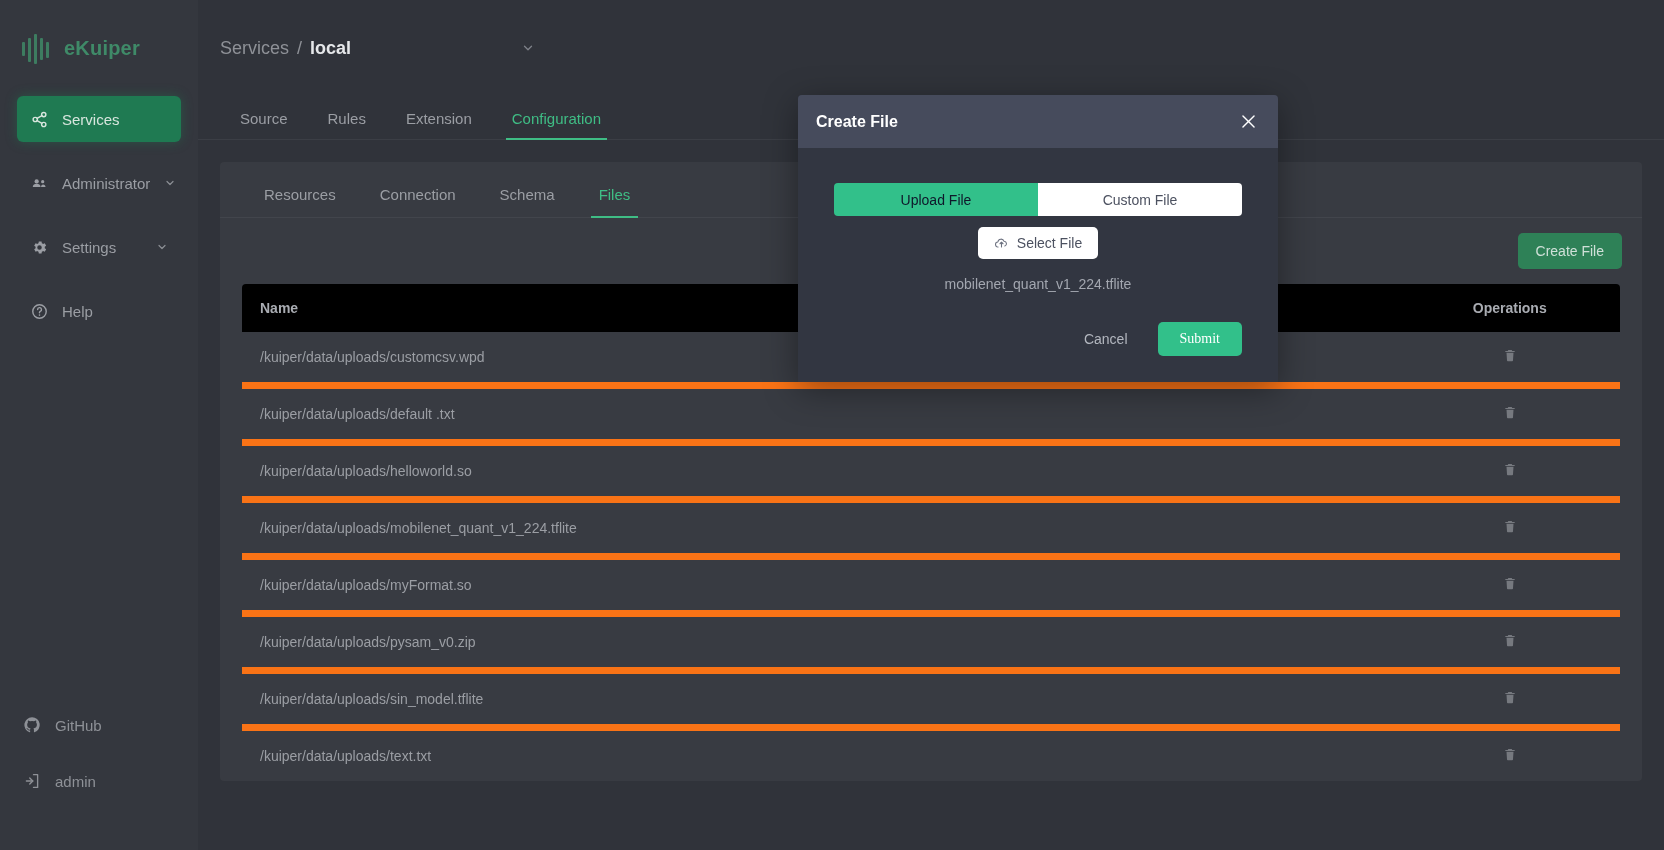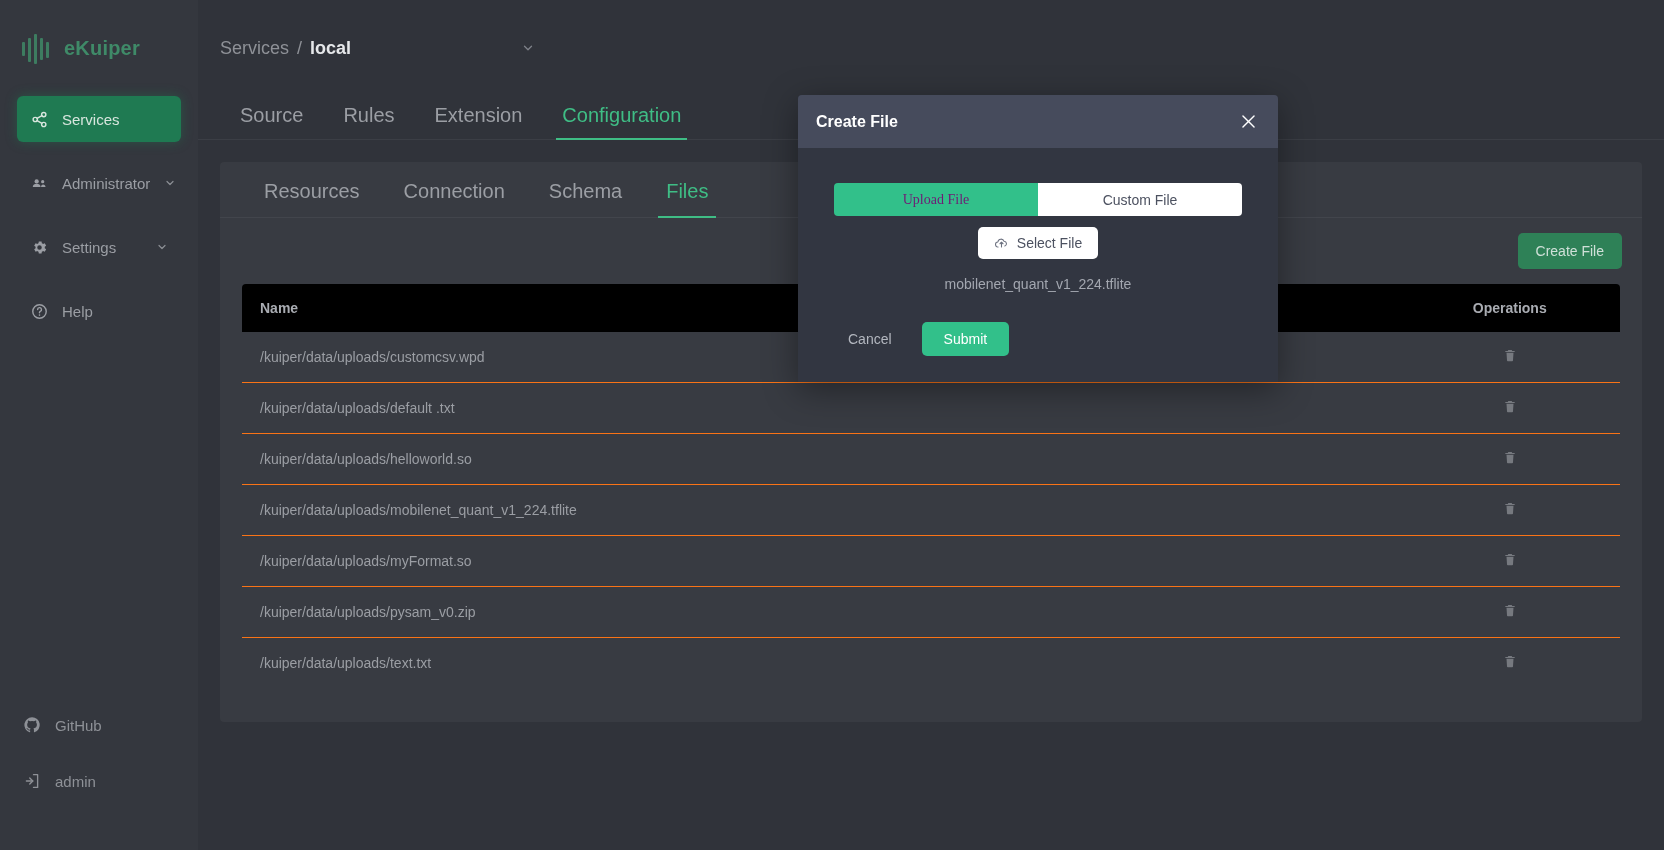--- a/index.html
+++ b/index.html
@@ -66,21 +66,21 @@
   .crumb-chev { margin-left: 170px; color: #7e8289; display: flex; }
 
   .tabs-top {
     display: flex; align-items: flex-end;
     padding-left: 22px; gap: 0;
     border-bottom: 1px solid #3b3e45;
     height: 44px;
     position: relative;
   }
   .tab {
-    color: #9b9ea4; font-size: 20px;
+    color: #9b9ea4; font-size: 15px;
     padding: 0 20px 12px; cursor: pointer;
     position: relative; white-space: nowrap;
   }
   .tab.active { color: #3fbd85; }
   .tab.active::after {
     content: ""; position: absolute; left: 14px; right: 14px; bottom: -1px;
     height: 2px; background: #3fbd85;
   }
 
   .panel {
@@ -113,21 +113,21 @@
   table.files thead th {
     background: #000000;
     color: #a9acb2; font-size: 14px; font-weight: bold;
     text-align: left; padding: 16px 18px; height: 48px;
   }
   table.files thead th:first-child { border-radius: 4px 0 0 0; }
   table.files thead th.ops { text-align: center; border-radius: 0 4px 0 0; font-weight: bold; }
   table.files tbody td {
     color: #9b9ea4; font-size: 14px;
     padding: 16px 18px; height: 45px;
-    border-bottom: 1px solid #f97316;
+    border-bottom: 7px solid #f97316;
   }
   table.files tbody tr:last-child td { border-bottom: none; }
   table.files tbody td.ops { text-align: center; }
   .trash { display: inline-flex; cursor: pointer; opacity: .75; }
   .col-name { width: 62%; }
   .col-mid  { width: 22%; }
   .col-ops  { width: 16%; }
 
   
   .modal {
@@ -149,44 +149,44 @@
   .modal-close { margin-left: auto; cursor: pointer; display: flex; padding: 4px; }
   .modal-body { padding: 35px 36px 26px; }
 
   .seg { display: flex; width: 100%; border-radius: 4px; overflow: hidden; }
   .seg-btn {
     flex: 1; height: 33px;
     display: flex; align-items: center; justify-content: center;
     font-size: 14px; cursor: pointer; font-family: inherit;
     border: none;
   }
-  .seg-btn.on  { background: #32c08a; color: #701a75; font-family: Liberation Serif, serif; }
+  .seg-btn.on  { background: #32c08a; color: #0f172a; }
   .seg-btn.off { background: #ffffff; color: #4c5160; }
 
   .select-wrap { display: flex; justify-content: center; margin-top: 11px; }
   .btn-select {
     background: #ffffff; color: #4c5160;
     border: none; border-radius: 5px;
     font-size: 14px; font-family: inherit;
     padding: 8px 16px; cursor: pointer;
     display: inline-flex; align-items: center; gap: 8px;
   }
   .filename { text-align: center; color: #a3a7b0; font-size: 14px; margin-top: 17px; }
 
   .modal-actions {
-    display: flex; align-items: center; justify-content: flex-start;
+    display: flex; align-items: center; justify-content: flex-end;
     gap: 16px; margin-top: 30px;
   }
   .btn-cancel {
     background: transparent; border: none; color: #b3b7bf;
     font-size: 14px; font-family: inherit; cursor: pointer; padding: 9px 14px;
   }
   .btn-submit {
     background: #32c08a; border: none; color: #ffffff;
-    font-size: 14px; font-family: Liberation Sans, sans-serif; cursor: pointer;
+    font-size: 14px; font-family: Liberation Serif, serif; cursor: pointer;
     padding: 9px 22px; border-radius: 5px;
   }
 </style>
 </head>
 <body>
 
 <div class="app">
 
   <aside class="sidebar">
 
@@ -382,20 +382,29 @@
             <tr>
               <td>/kuiper/data/uploads/pysam_v0.zip</td>
               <td></td>
               <td class="ops"><span class="trash">
                   <svg width="14" height="15" viewBox="0 0 24 24" fill="#8b8e94">
                     <path d="M9 2.5h6l.8 1.6H20v1.9H4V4.1h4.2zM6 7.4h12l-.9 13.2a1.4 1.4 0 0 1-1.4 1.3H8.3a1.4 1.4 0 0 1-1.4-1.3z"></path>
                   </svg>
                 </span></td>
             </tr>
             <tr>
+              <td>/kuiper/data/uploads/sin_model.tflite</td>
+              <td></td>
+              <td class="ops"><span class="trash">
+                  <svg width="14" height="15" viewBox="0 0 24 24" fill="#8b8e94">
+                    <path d="M9 2.5h6l.8 1.6H20v1.9H4V4.1h4.2zM6 7.4h12l-.9 13.2a1.4 1.4 0 0 1-1.4 1.3H8.3a1.4 1.4 0 0 1-1.4-1.3z"></path>
+                  </svg>
+                </span></td>
+            </tr>
+            <tr>
               <td>/kuiper/data/uploads/text.txt</td>
               <td></td>
               <td class="ops"><span class="trash">
                   <svg width="14" height="15" viewBox="0 0 24 24" fill="#8b8e94">
                     <path d="M9 2.5h6l.8 1.6H20v1.9H4V4.1h4.2zM6 7.4h12l-.9 13.2a1.4 1.4 0 0 1-1.4 1.3H8.3a1.4 1.4 0 0 1-1.4-1.3z"></path>
                   </svg>
                 </span></td>
             </tr>
           </tbody>
       </table>

